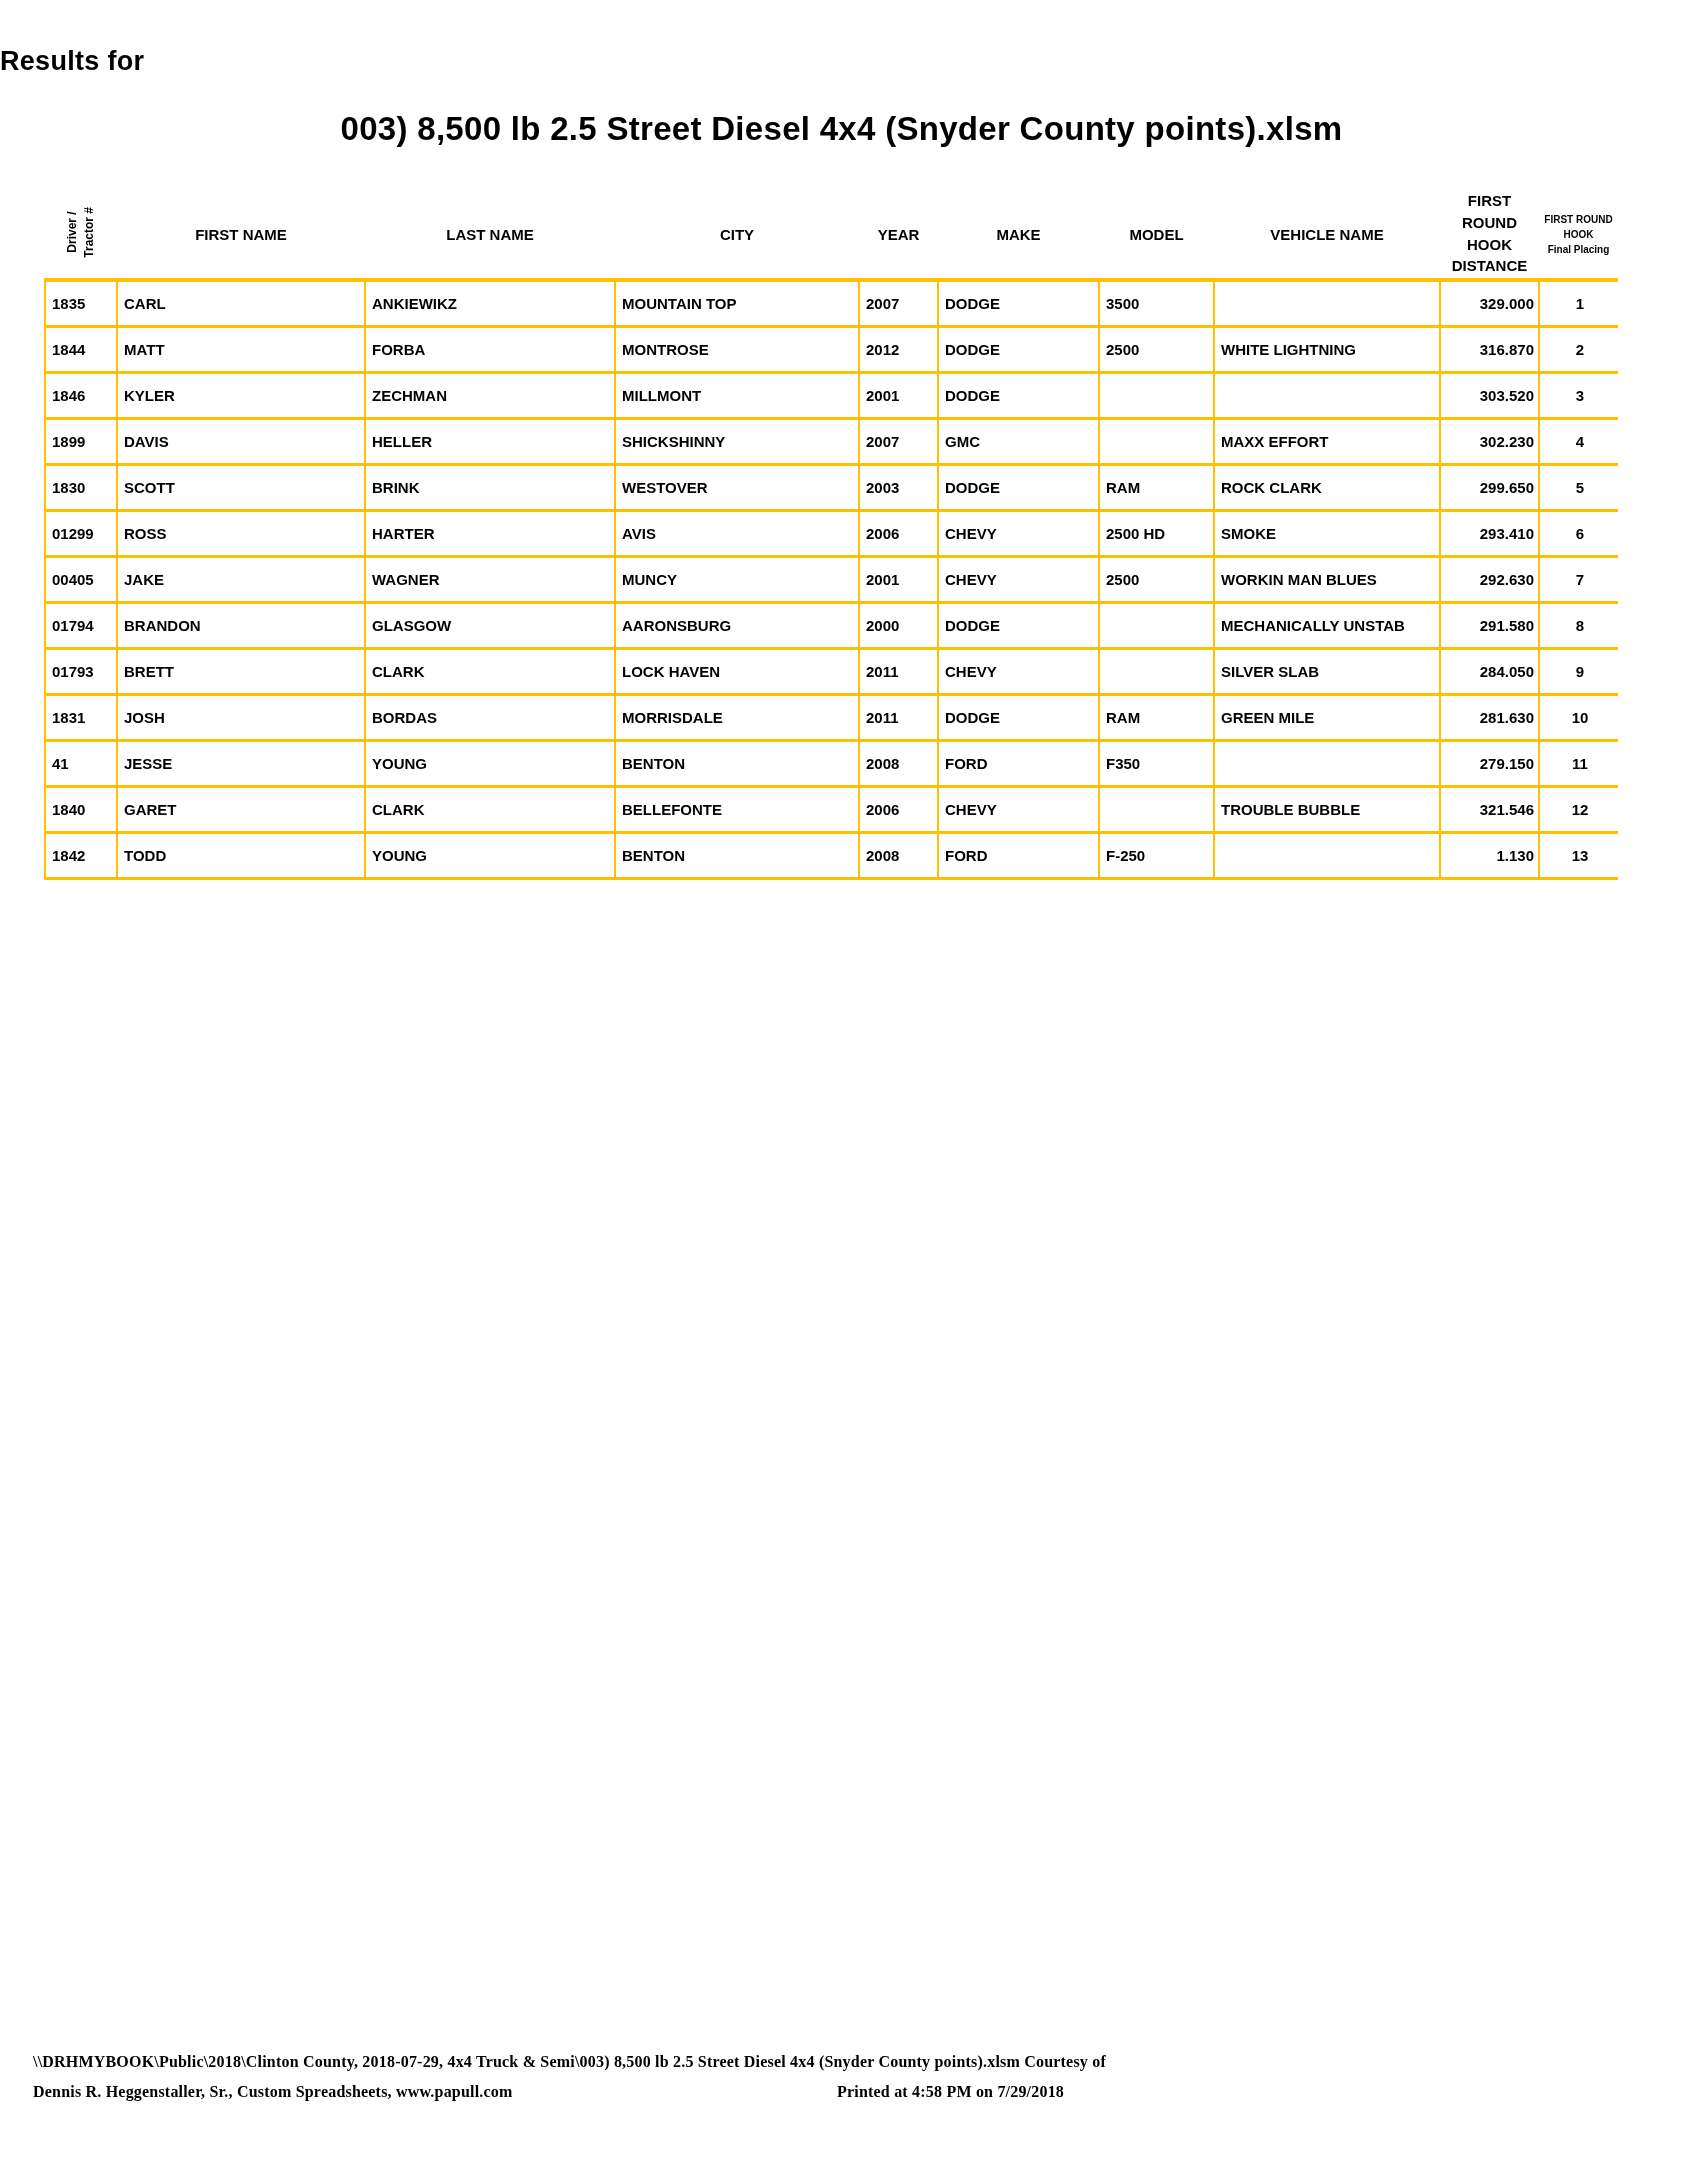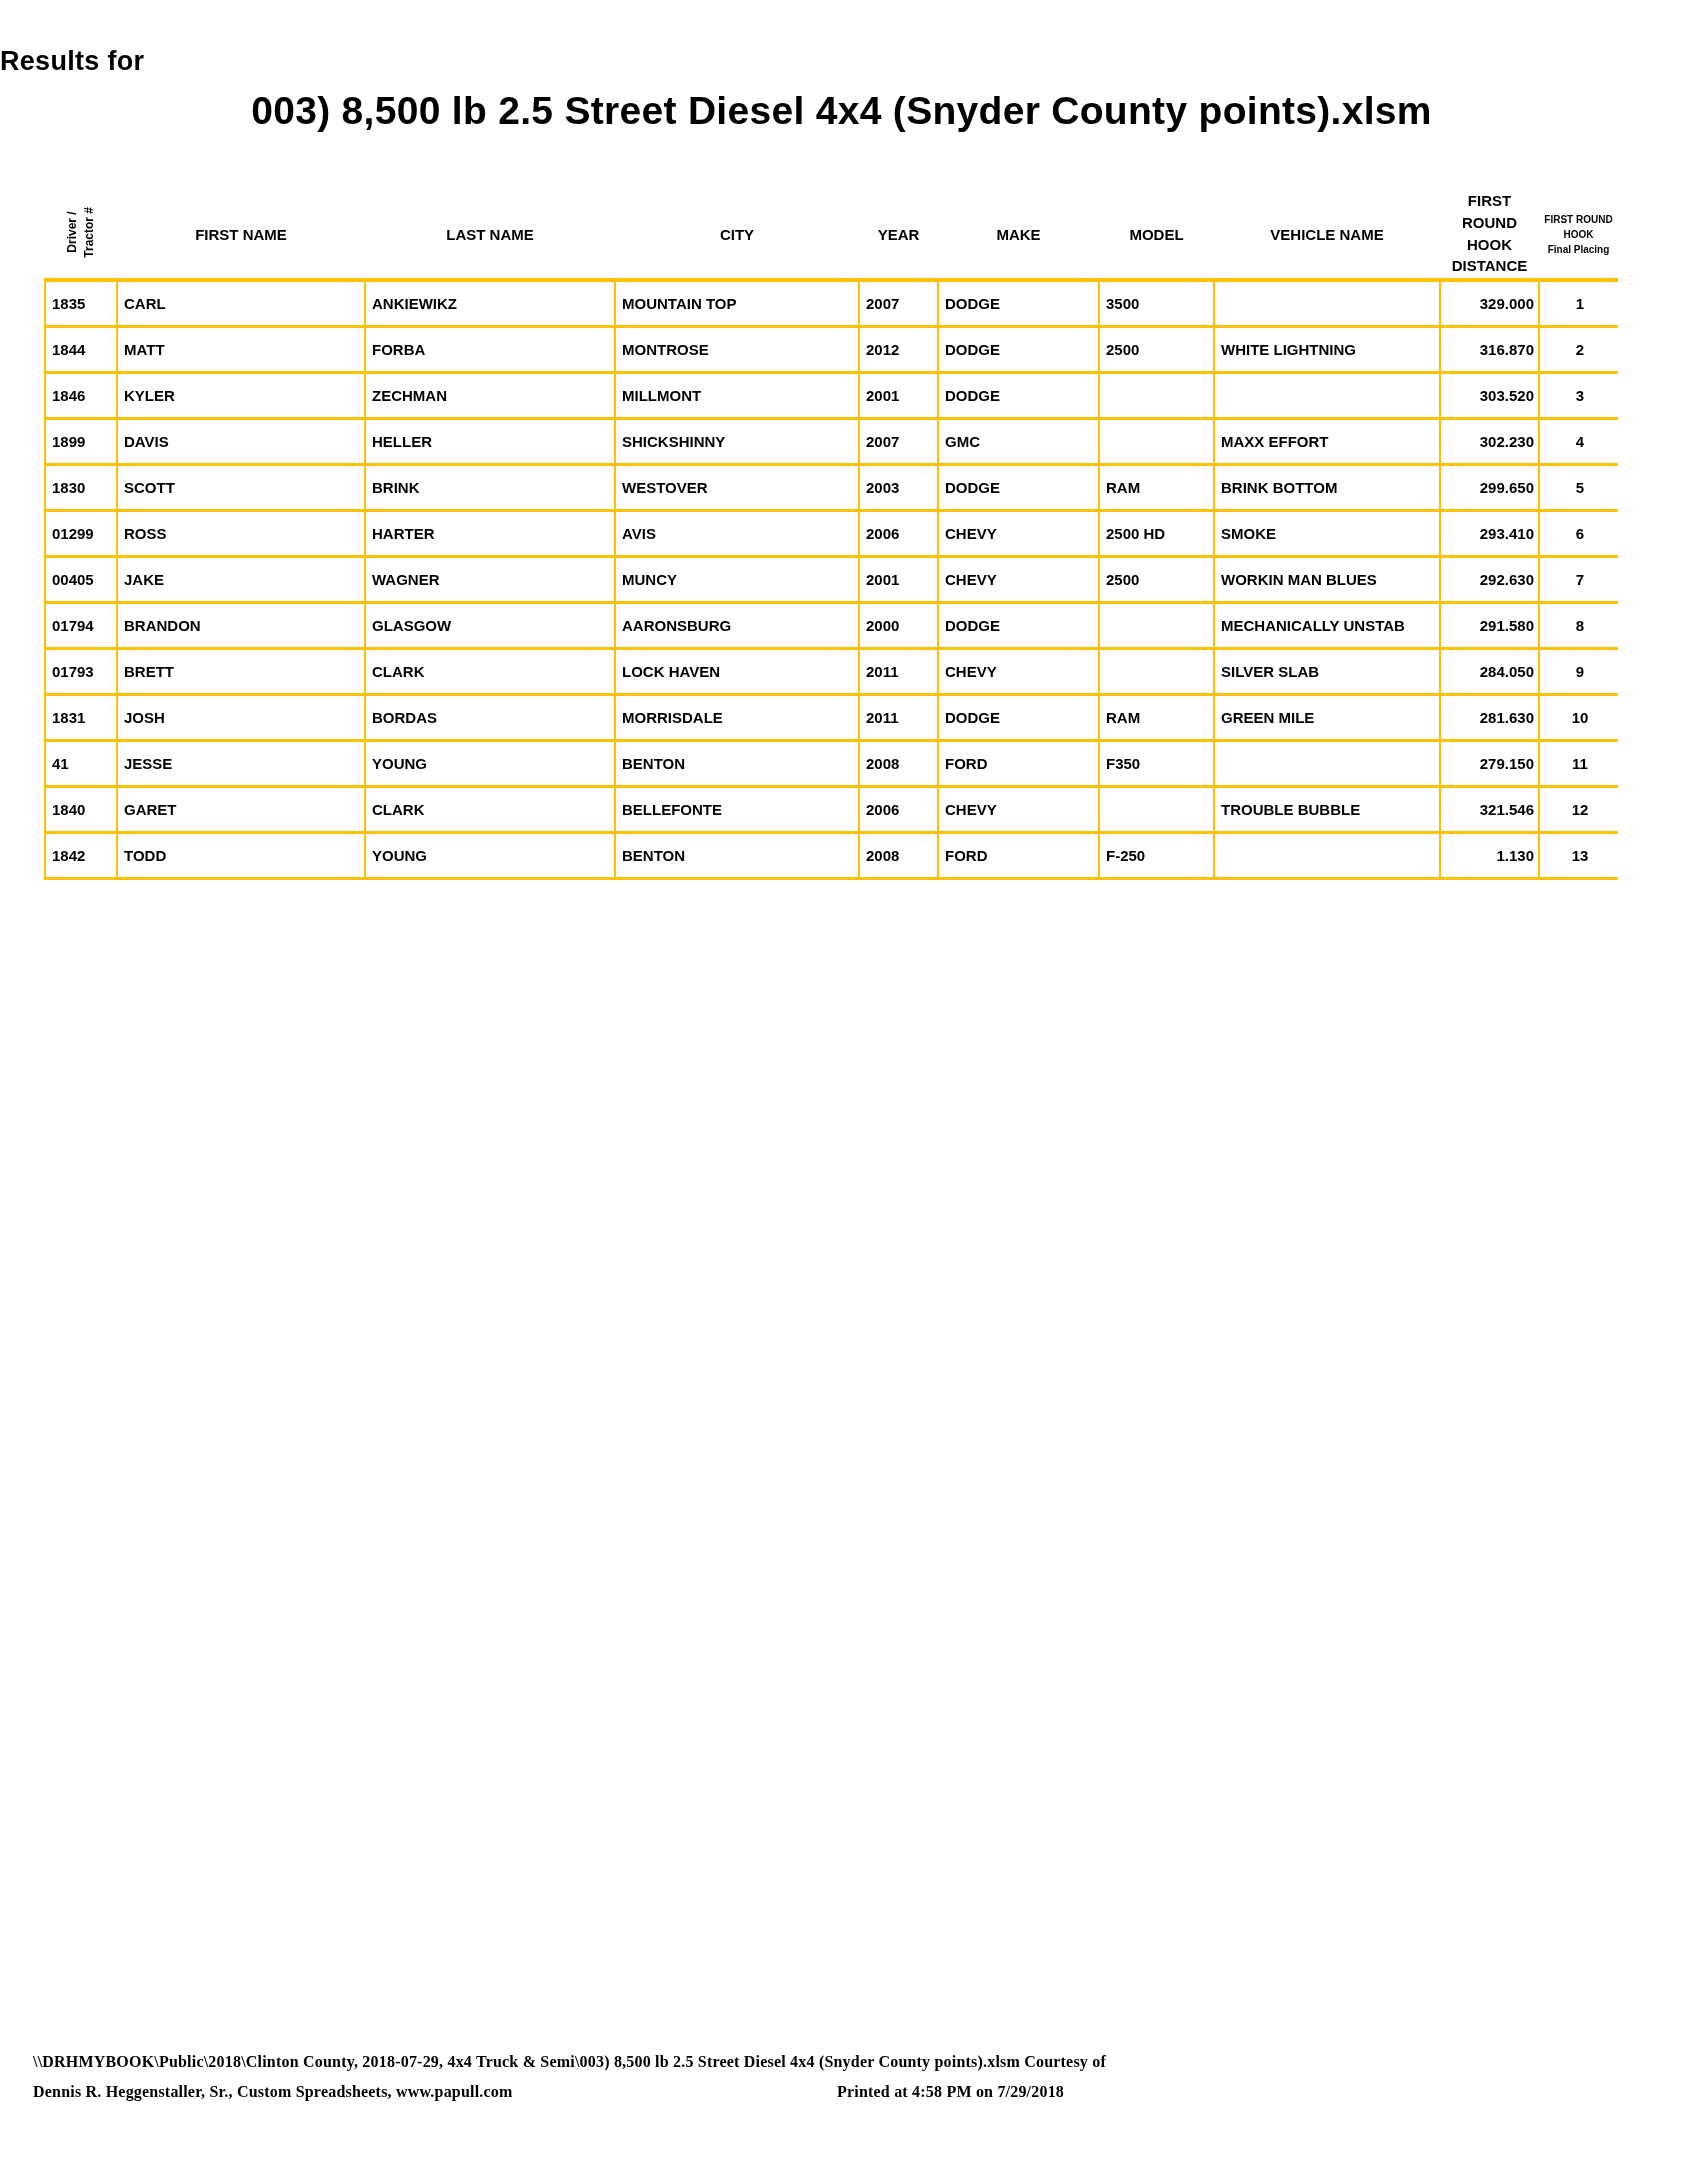--- a/index.html
+++ b/index.html
@@ -15,22 +15,22 @@
     font-family:"Liberation Sans", sans-serif;
     font-weight:bold;
     position:relative;
     overflow:hidden;
   }
   .title-line1{
     position:absolute;top:46px;left:0;width:1683px;
     font-size:27px;letter-spacing:0.3px;
   }
   .title-line2{
-    position:absolute;top:89px;left:0;width:1683px;
-    text-align:center;font-size:39px;letter-spacing:0.3px;
+    position:absolute;top:110px;left:0;width:1683px;
+    text-align:center;font-size:33px;letter-spacing:0.3px;
   }
   table.results{
     position:absolute;top:190px;left:44px;
     border-collapse:collapse;table-layout:fixed;
     width:1573px;
   }
   .c0{width:72px}.c1{width:248px}.c2{width:250px}.c3{width:244px}.c4{width:79px}
   .c5{width:161px}.c6{width:115px}.c7{width:226px}.c8{width:99px}.c9{width:79px}
   thead th{
     height:83px;
@@ -161,21 +161,21 @@
         <td class="c9">4</td>
       </tr>
       <tr>
         <td class="c0">1830</td>
         <td class="c1">SCOTT</td>
         <td class="c2">BRINK</td>
         <td class="c3">WESTOVER</td>
         <td class="c4">2003</td>
         <td class="c5">DODGE</td>
         <td class="c6">RAM</td>
-        <td class="c7">BRINK BOTTOM</td>
+        <td class="c7">ROCK CLARK</td>
         <td class="c8">299.650</td>
         <td class="c9">5</td>
       </tr>
       <tr>
         <td class="c0">01299</td>
         <td class="c1">ROSS</td>
         <td class="c2">HARTER</td>
         <td class="c3">AVIS</td>
         <td class="c4">2006</td>
         <td class="c5">CHEVY</td>

